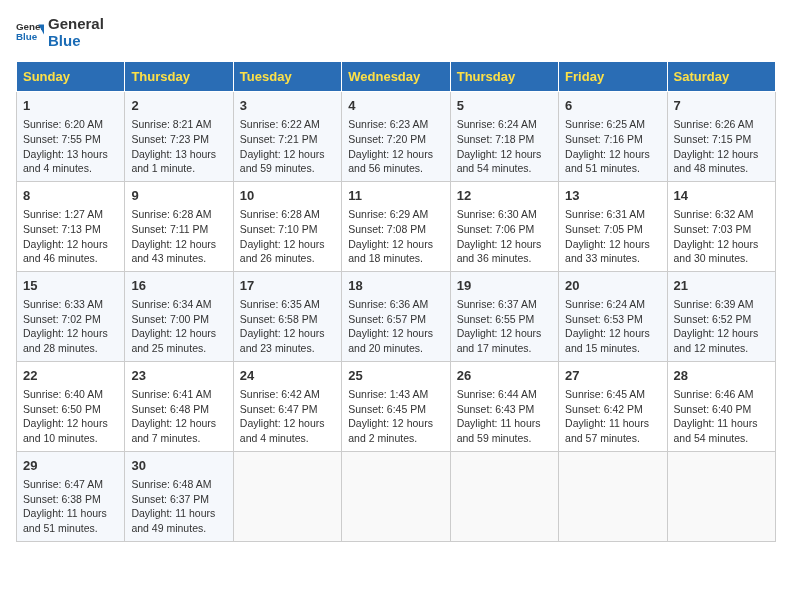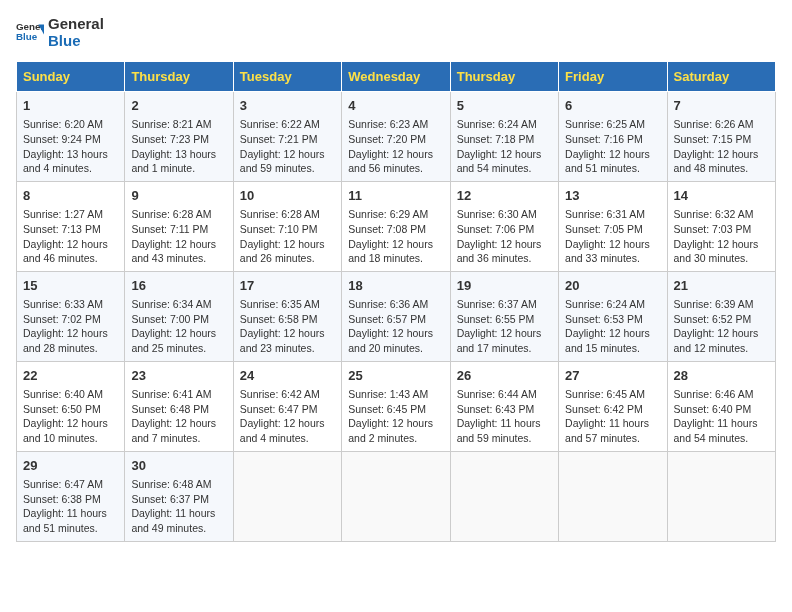--- a/index.html
+++ b/index.html
@@ -108,21 +108,21 @@
         <th>Thursday</th>
         <th>Friday</th>
         <th>Saturday</th>
       </tr>
   </thead>
   <tbody id="calendar-body">
   <tr>
         <td>
           <span class="day-num">1</span>
           <div>Sunrise: 6:20 AM</div>
-          <div>Sunset: 9:24 PM</div>
+          <div>Sunset: 7:55 PM</div>
           <div>Daylight: 13 hours</div>
           <div>and 4 minutes.</div>
         </td>
         <td>
           <span class="day-num">2</span>
           <div>Sunrise: 8:21 AM</div>
           <div>Sunset: 7:23 PM</div>
           <div>Daylight: 13 hours</div>
           <div>and 1 minute.</div>
         </td>

